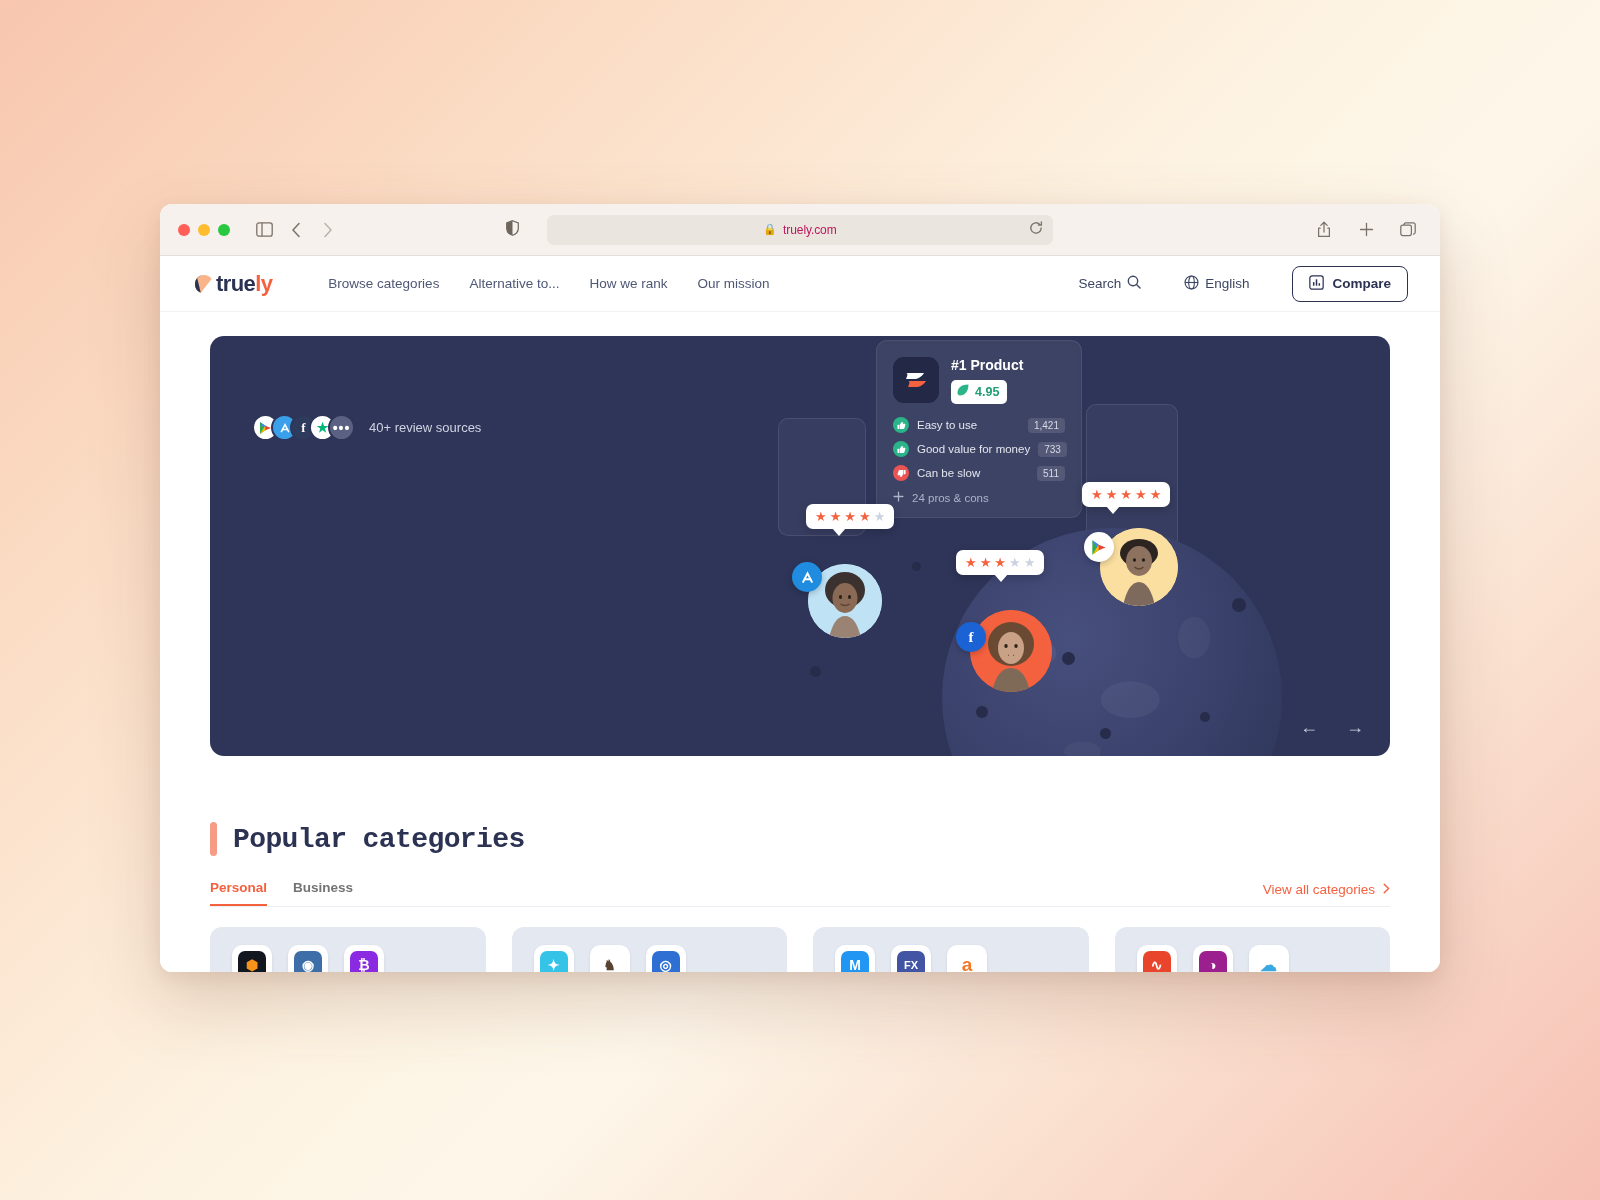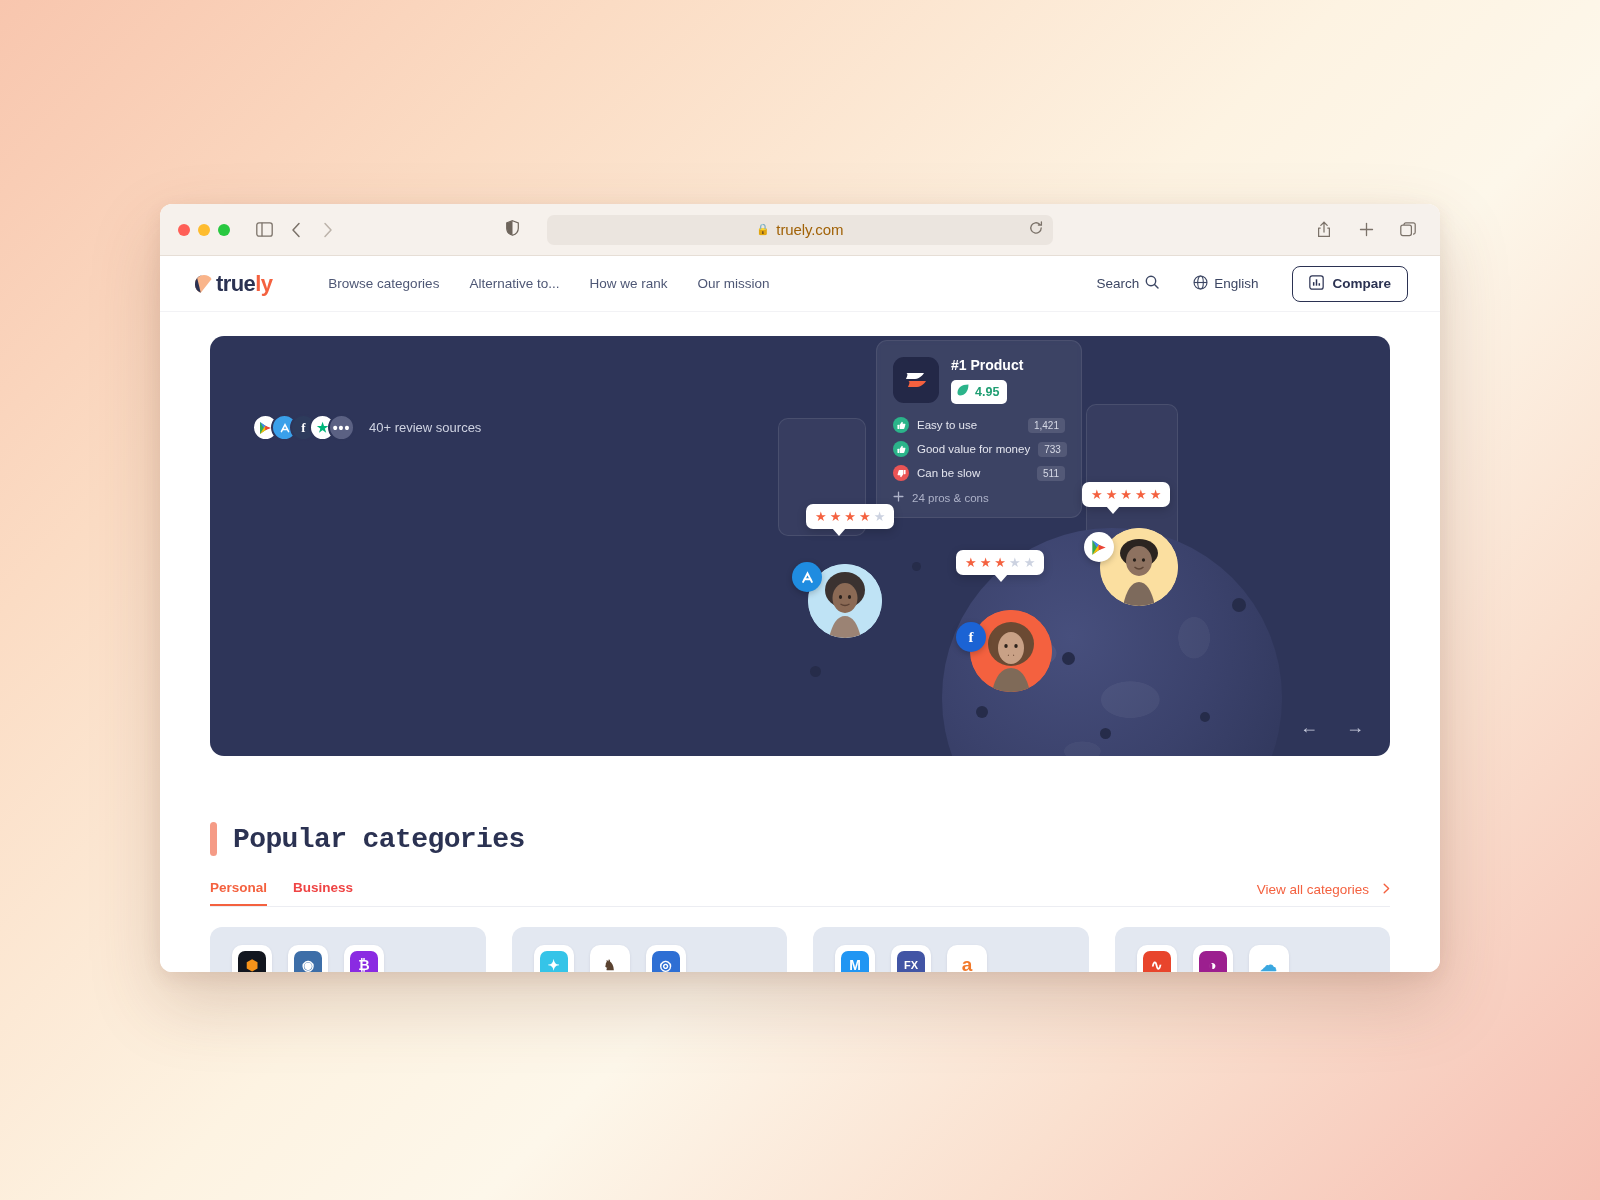--- a/index.html
+++ b/index.html
@@ -75,22 +75,22 @@
     background: #ebe5df;
     border-radius: 7px;
     display: flex;
     align-items: center;
     justify-content: center;
     position: relative;
     gap: 6px;
   }
   .addr .lock { font-size: 11px; color: #76706a; line-height: 1; }
   .addr .url {
-    font-size: 15px;
-    color: #a16207;
+    font-size: 12px;
+    color: #be185d;
     letter-spacing: -0.1px;
   }
   .addr .reload {
     position: absolute;
     right: 10px;
     color: #7b7269;
     font-size: 14px;
   }
 
   .chrome-right {
@@ -121,21 +121,21 @@
   .logo-text .ly { color: #f4613f; }
 
   .nav { display: flex; align-items: center; gap: 30px; margin-left: 56px; }
   .nav a {
     font-size: 13.5px;
     color: #4e5775;
     text-decoration: none;
     white-space: nowrap;
   }
 
-  .header-right { margin-left: auto; display: flex; align-items: center; gap: 34px; }
+  .header-right { margin-left: auto; display: flex; align-items: center; gap: 43px; }
   .hr-item {
     display: flex; align-items: center; gap: 6px;
     font-size: 13.5px; color: #3c4663;
   }
   .compare-btn {
     display: flex; align-items: center; gap: 8px;
     border: 1.5px solid #2b3252;
     border-radius: 8px;
     padding: 8px 16px;
     font-size: 13.5px;
@@ -369,29 +369,29 @@
     font-weight: 700;
     color: #2b3252;
     letter-spacing: -0.6px;
   }
 
   .tabs-row { margin-top: 24px; display: flex; align-items: flex-end; text-align: right; }
   .tabs { display: flex; gap: 26px; }
   .tab {
     font-size: 13.5px;
     font-weight: 600;
-    color: #ef4444;
+    color: #737373;
     padding-bottom: 9px;
   }
   .tab.active { color: #f4613f; border-bottom: 2.5px solid #f4613f; }
   .view-all {
     margin-left: auto;
     font-size: 13.5px;
     color: #f4613f;
-    display: flex; align-items: center; gap: 14px;
+    display: flex; align-items: center; gap: 8px;
     padding-bottom: 9px;
   }
   .tabs-rule { border-bottom: 1px solid #ecedf2; }
 
   
   .cards {
     margin-top: 20px;
     display: grid;
     grid-template-columns: repeat(4, 1fr);
     gap: 26px;

